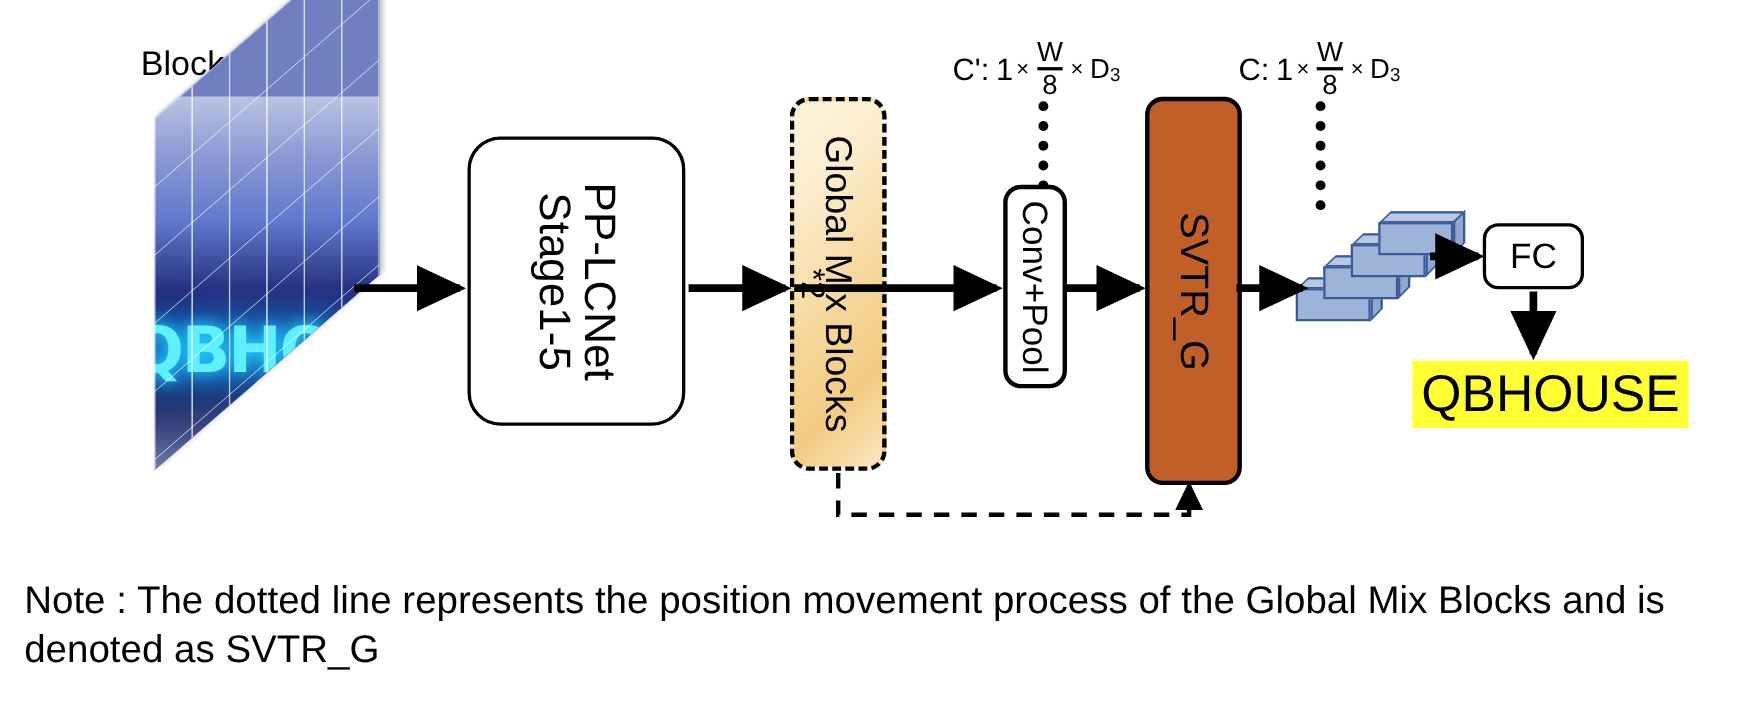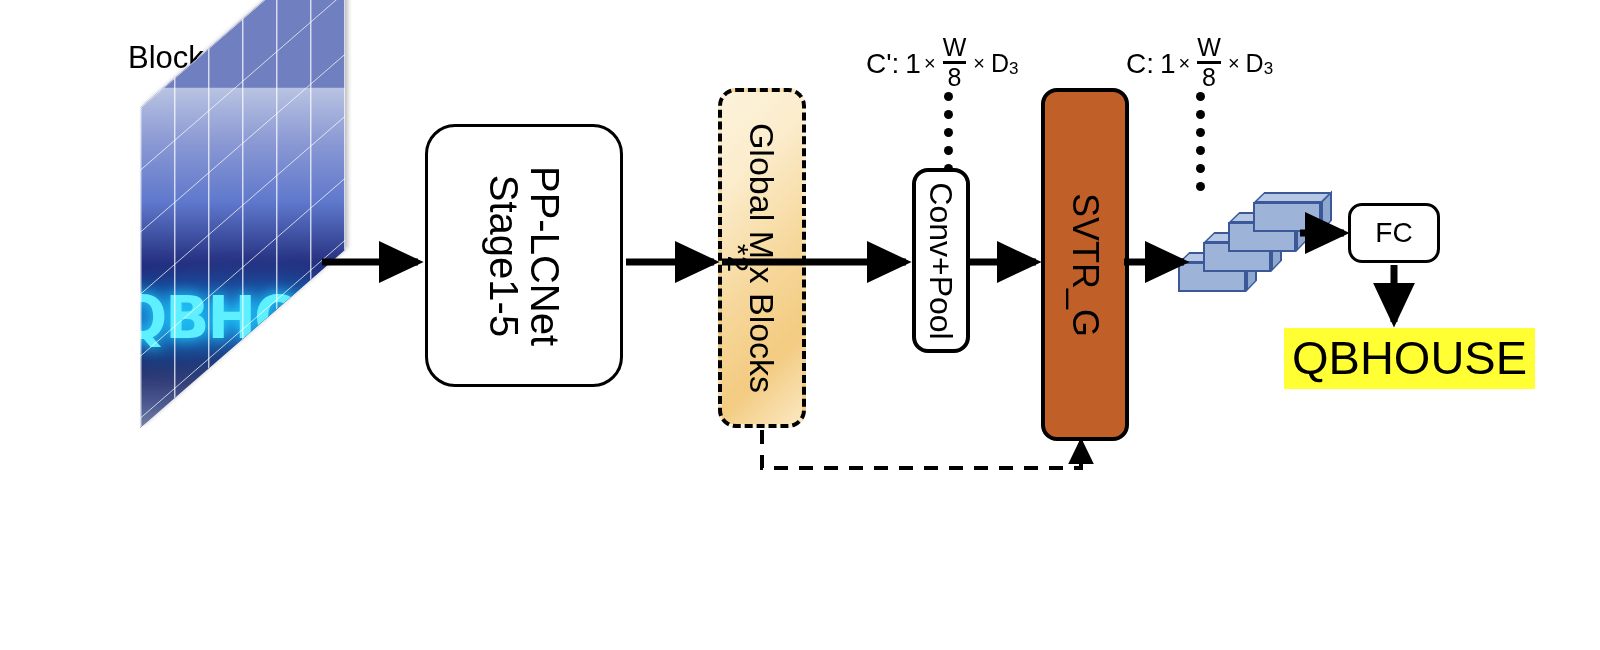--- a/index.html
+++ b/index.html
@@ -188,21 +188,21 @@
   #fcbox {
     left: 1348px; top: 203px;
     width: 92px; height: 60px;
     border-radius: 14px;
     border-width: 3px;
   }
   #fcbox .t {
     position: absolute;
     left: 0; top: 0; right: 0; bottom: 0;
     display: flex; align-items: center; justify-content: center;
-    font-size: 28px;
+    font-size: 32px;
   }
 
   
   #blocks { left: 1178px; top: 190px; width: 130px; height: 100px; }
   .blk { position: absolute; width: 78px; height: 22px; }
   .blk .face {
     position: absolute; left: 0; top: 10px;
     width: 68px; height: 30px;
     background: #9db4d8;
     border: 2.4px solid #3b5998;
@@ -419,14 +419,15 @@
 
     <line x1="1124" y1="262" x2="1184" y2="262" stroke="#000" stroke-width="7" marker-end="url(#ah)"></line>
 
     <line x1="1300" y1="233" x2="1344" y2="233" stroke="#000" stroke-width="7" marker-end="url(#ah)"></line>
 
     <line x1="1394" y1="265" x2="1394" y2="322" stroke="#000" stroke-width="7" marker-end="url(#ah)"></line>
 
     <path d="M762,430 L762,468 L1081,468 L1081,440" fill="none" stroke="#000" stroke-width="4" stroke-dasharray="14 11" marker-end="url(#ahs)"></path>
   </svg>
 
+  <div class="abs" id="note">Note : The dotted line represents the position movement process of the Global Mix Blocks and is denoted as SVTR_G</div>
 
 </div>
 
 </body></html>

